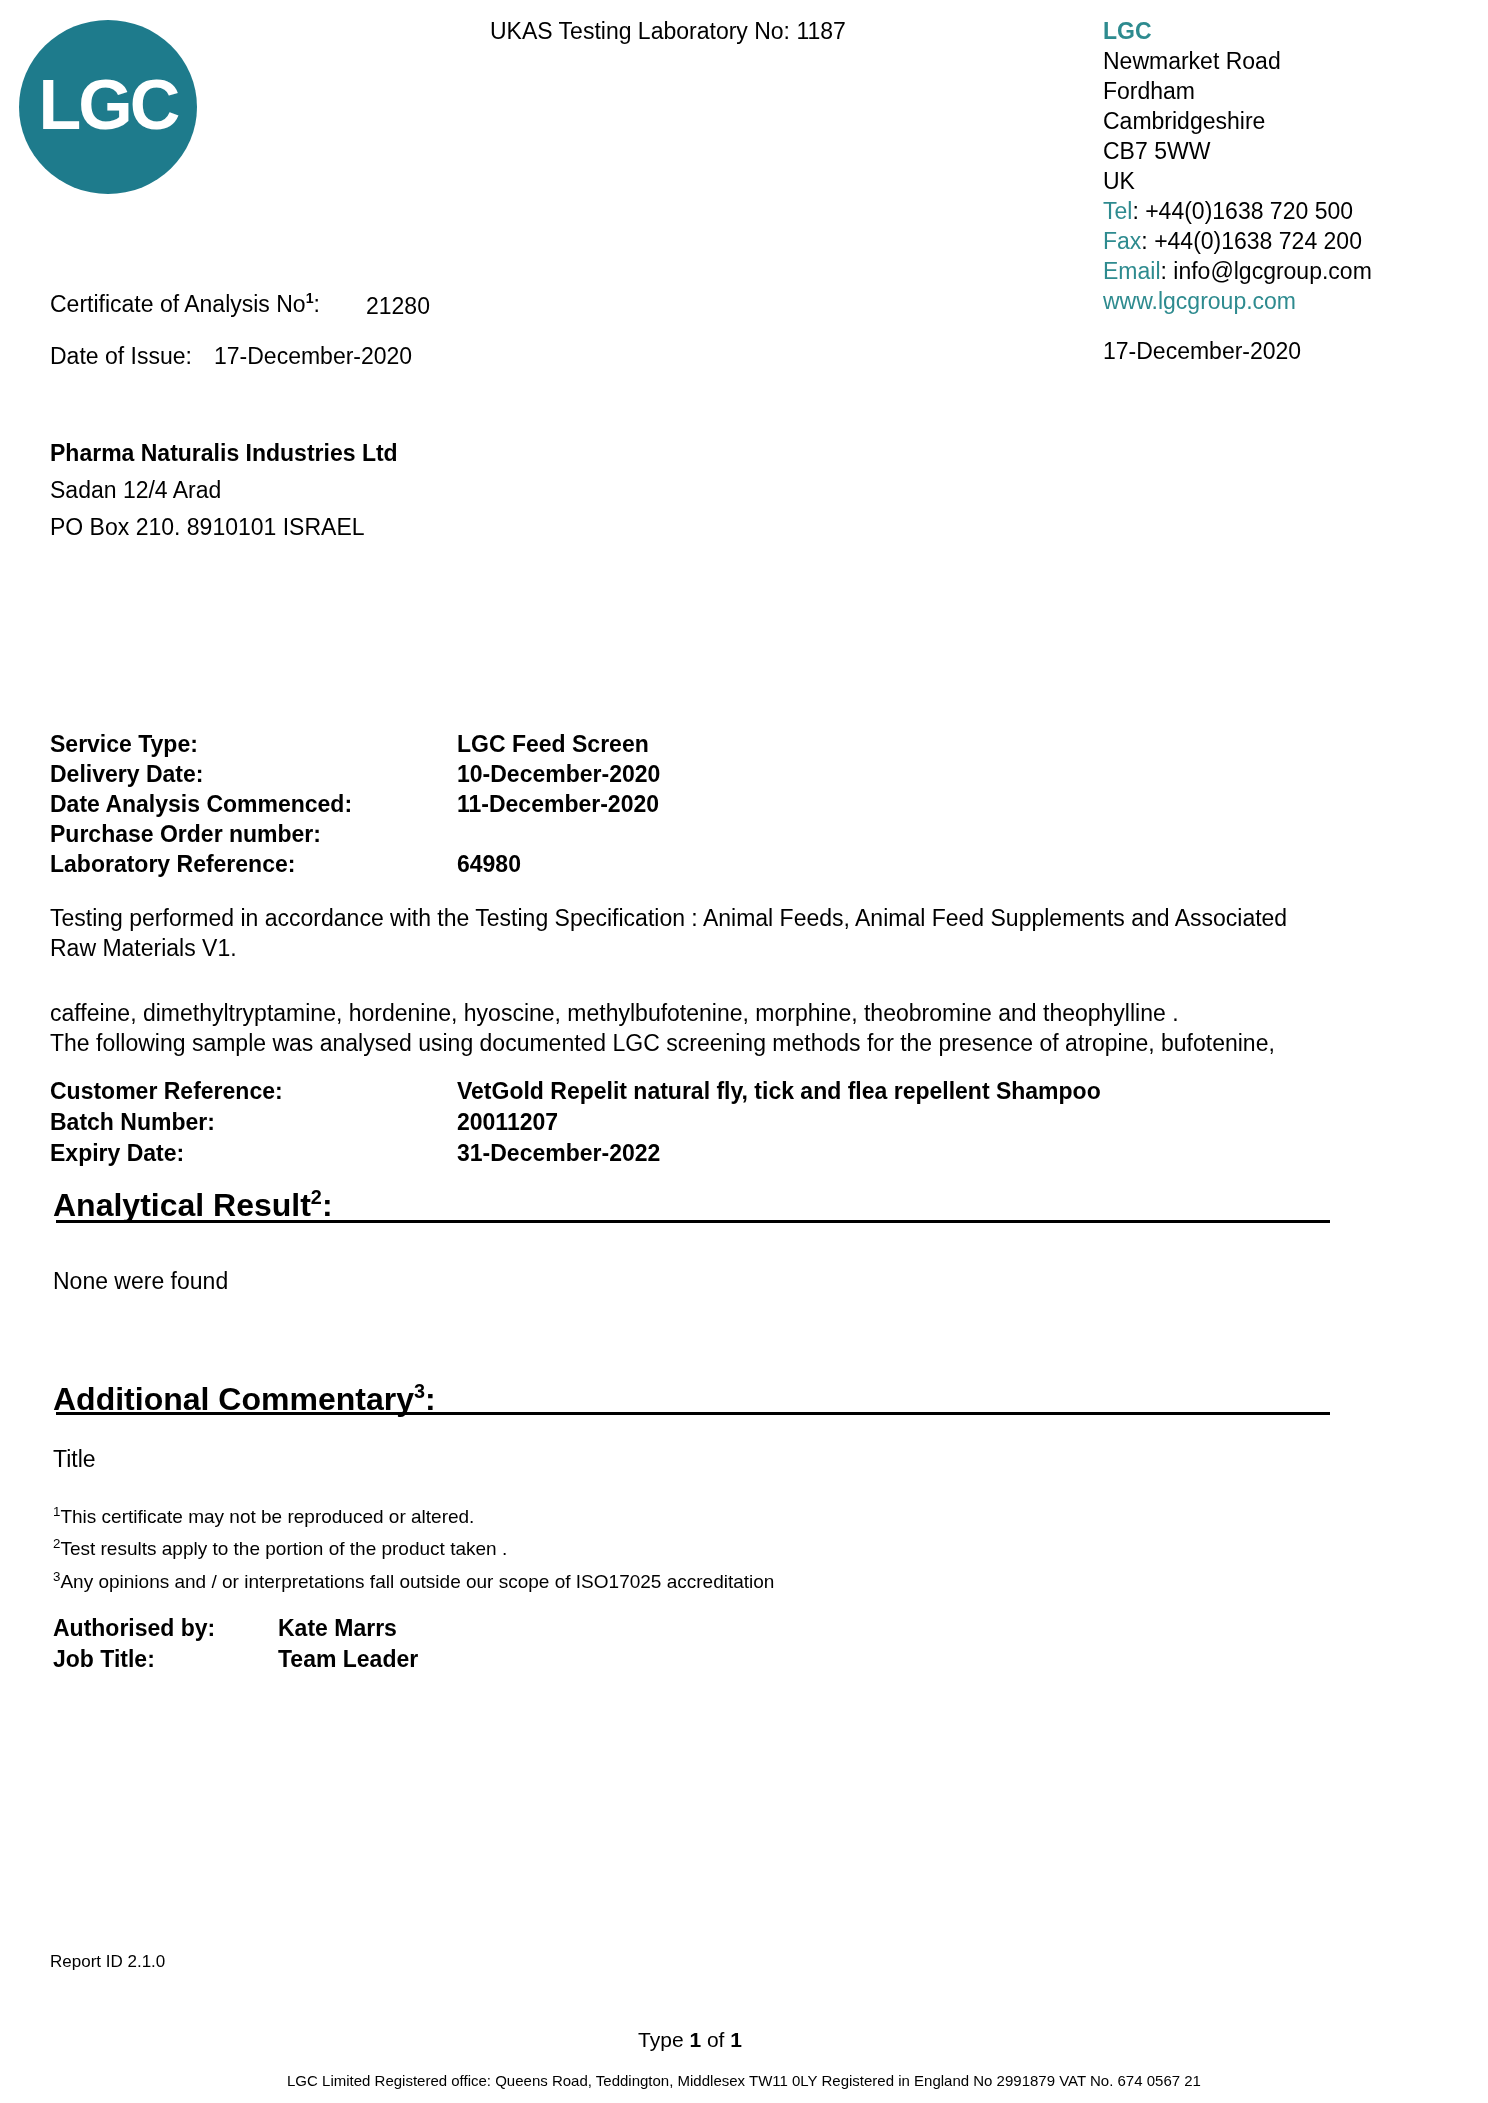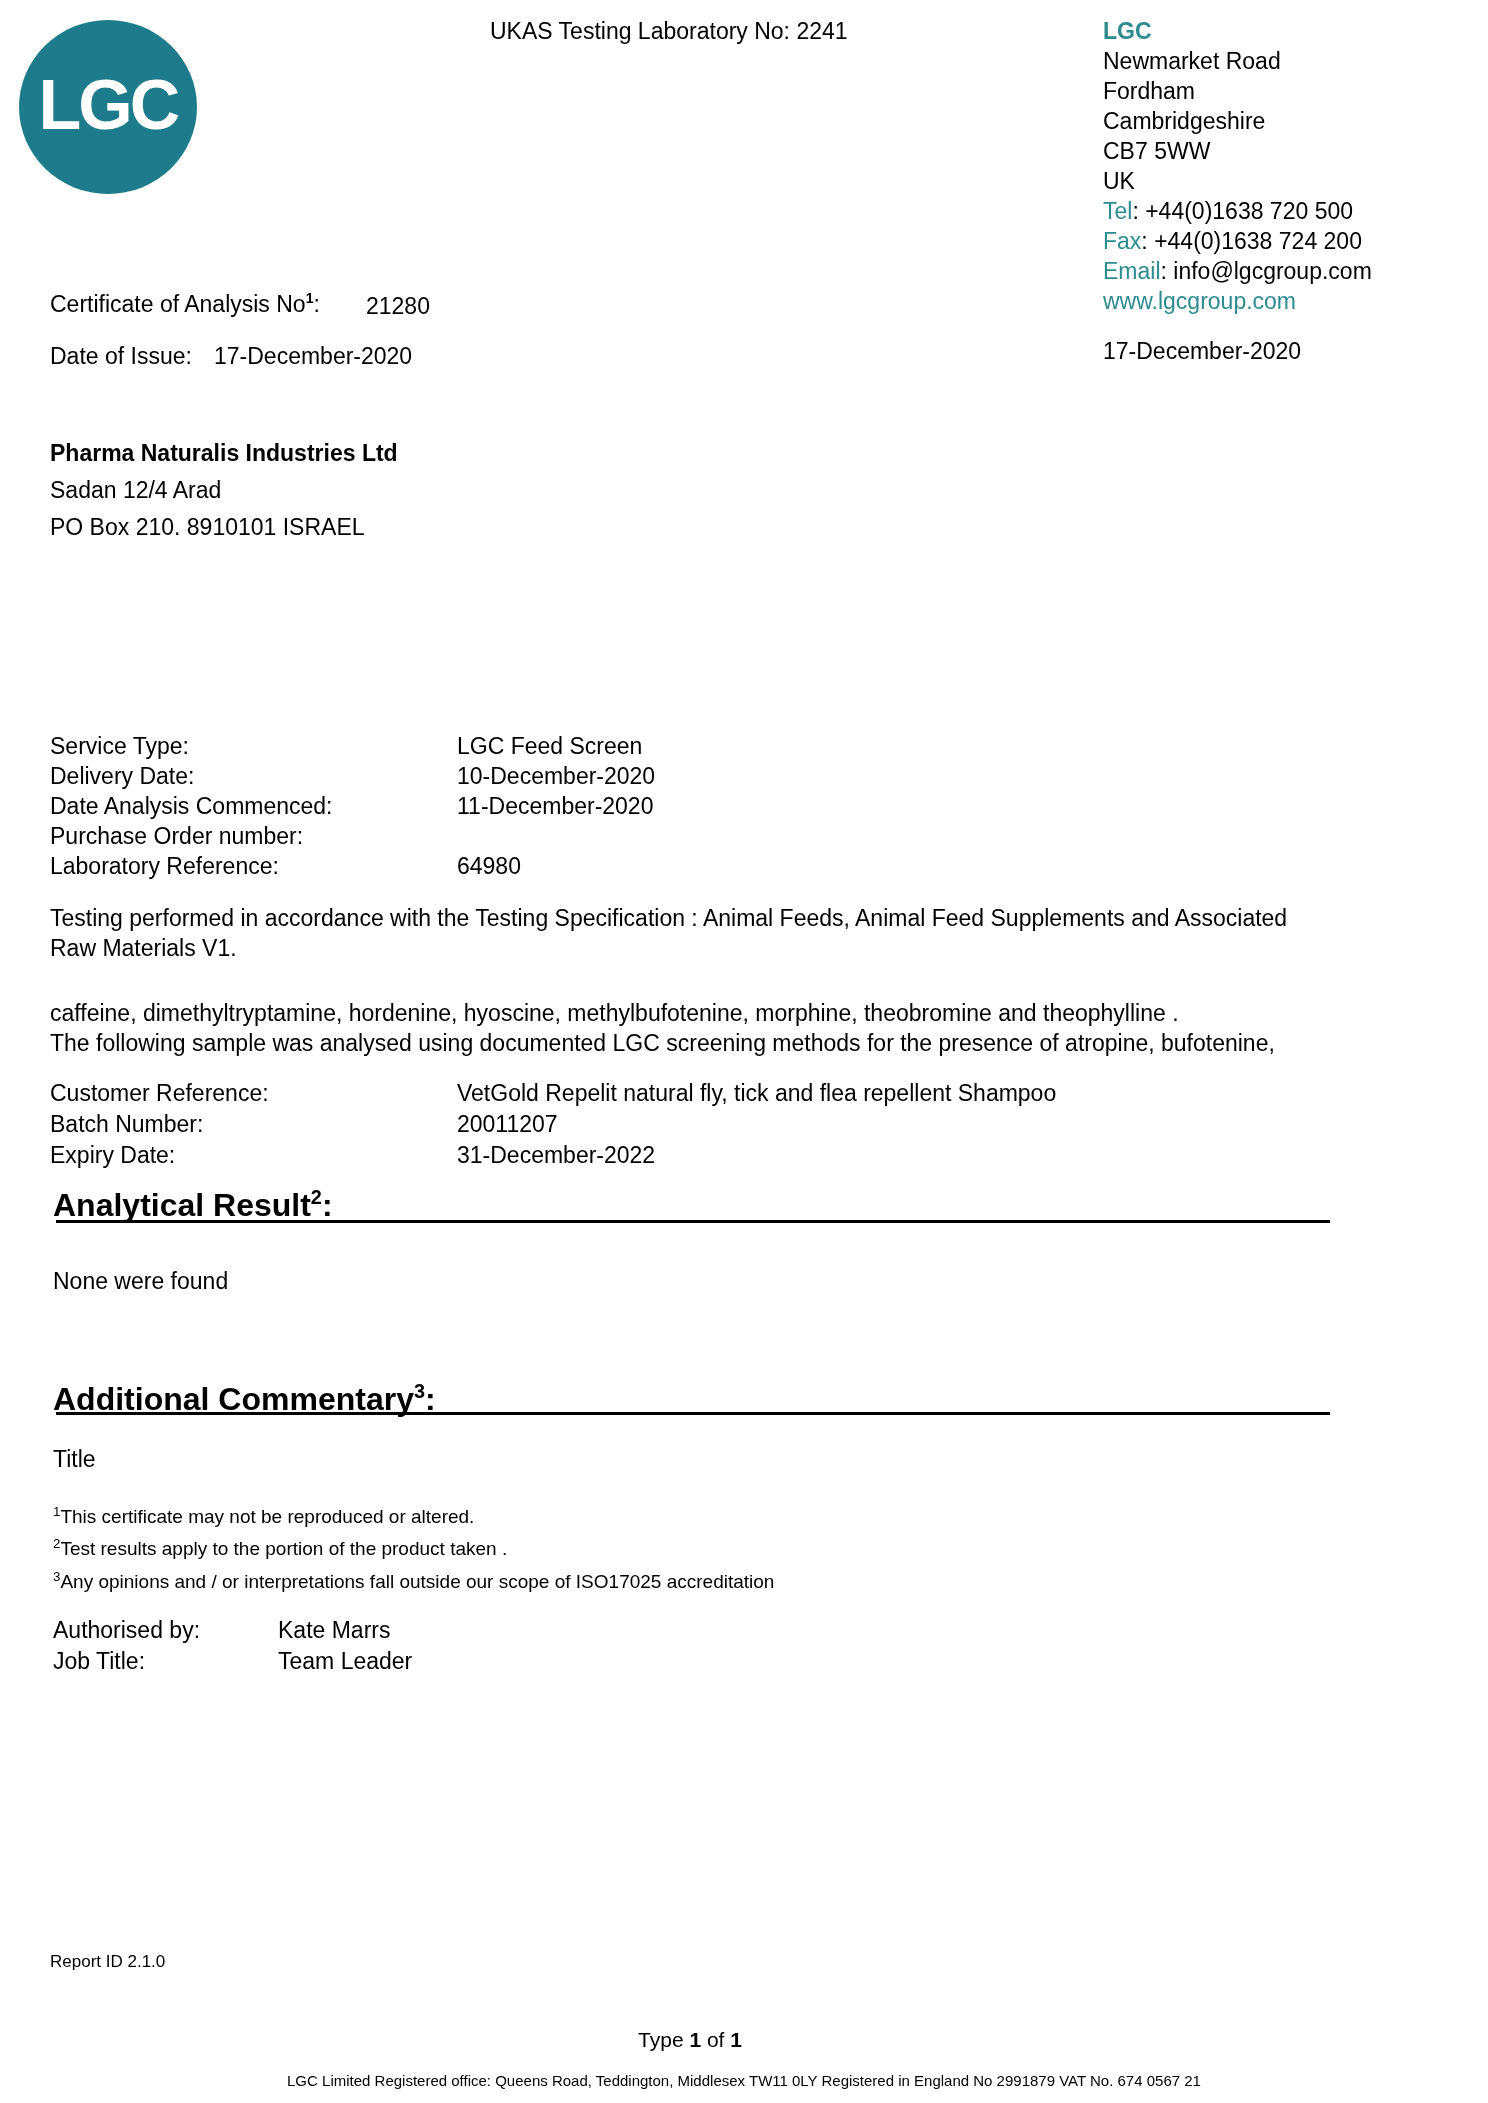--- a/index.html
+++ b/index.html
@@ -47,21 +47,21 @@
   .cert-value { left: 366px; top: 293px; }
   .issue-label { left: 50px; top: 343px; }
   .issue-value { left: 214px; top: 343px; }
 
   
   .recipient { left: 50px; top: 435px; line-height: 37px; white-space: nowrap; }
 
   
   .details { left: 50px; top: 731px; width: 1150px; }
   .sample-tbl { left: 50px; top: 1078px; width: 1250px; }
-  .drow { display: flex; height: 30px; align-items: center; }
+  .drow { display: flex; height: 30px; align-items: flex-start; font-weight: bold; }
   .sample-tbl .drow { height: 31px; }
   .dlabel { width: 407px; flex-shrink: 0; white-space: nowrap; }
   .dval { flex: 1; white-space: nowrap; }
 
   
   .para { left: 50px; line-height: 30px; white-space: nowrap; }
   .para-testing { top: 903px; }
   .para-sample { top: 998px; }
 
   
@@ -90,21 +90,21 @@
 </style>
 </head>
 <body>
 
 <div class="page">
 
   <div class="abs logo-circle">
     <span class="logo-text">LGC</span>
   </div>
 
-  <div class="abs ukas-line">UKAS Testing Laboratory No: 2241</div>
+  <div class="abs ukas-line">UKAS Testing Laboratory No: 1187</div>
 
   <div class="abs lab-block">
     <div class="lab-name teal">LGC</div>
     <div>Newmarket Road</div>
     <div>Fordham</div>
     <div>Cambridgeshire</div>
     <div>CB7 5WW</div>
     <div>UK</div>
     <div><span class="teal">Tel</span><span>: </span><span>+44(0)1638 720 500</span></div>
     <div><span class="teal">Fax</span><span>: </span><span>+44(0)1638 724 200</span></div>

